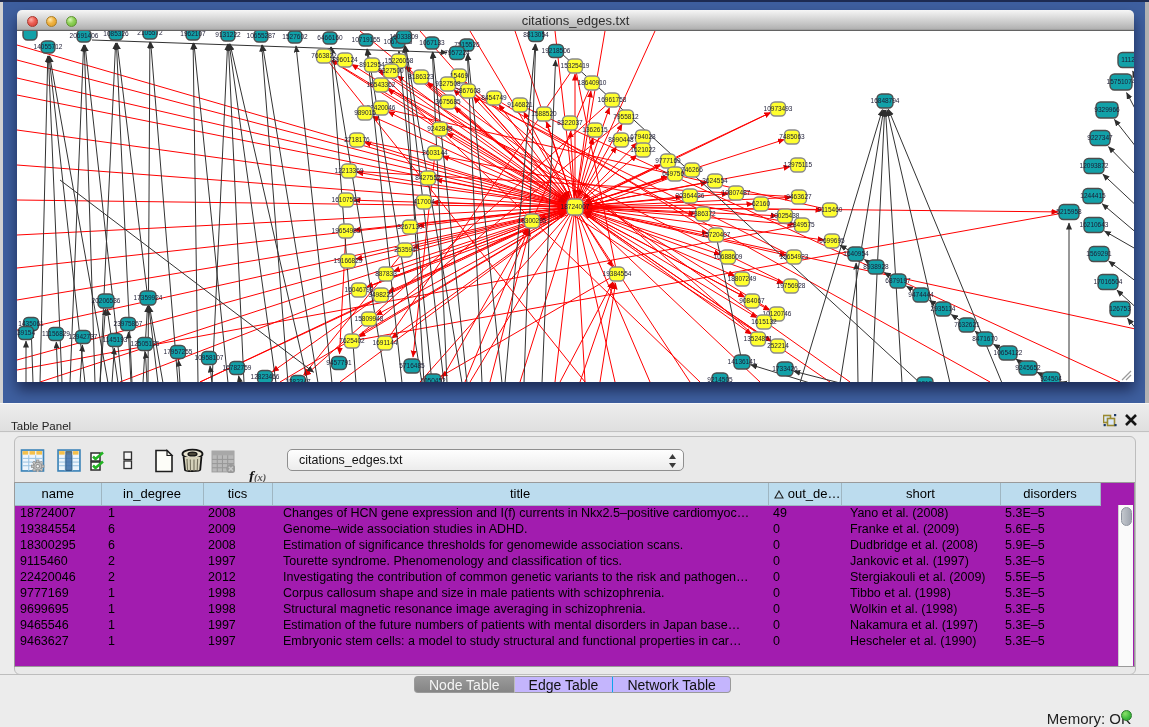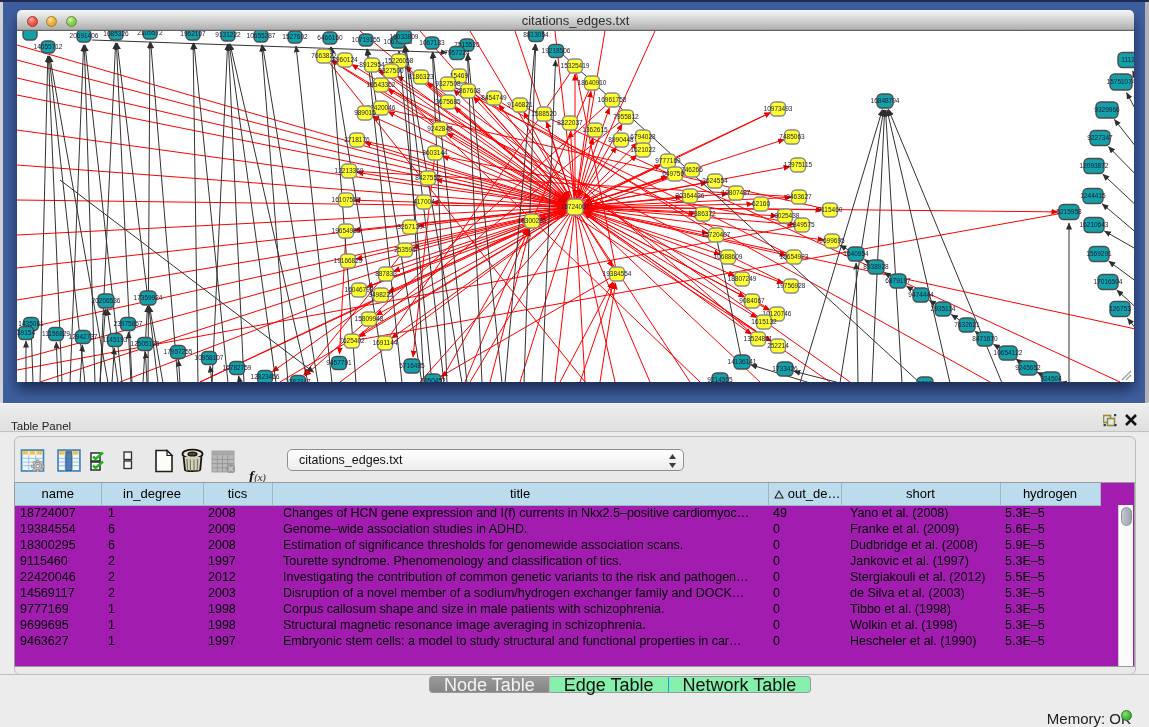--- a/index.html
+++ b/index.html
@@ -22,22 +22,22 @@
 #card{position:absolute;left:14px;top:3px;width:1122px;height:239px;background:#e9e9e9;border:1px solid #bdbdbd;border-radius:6px}
 .ti{position:absolute;top:16px}
 #dd{position:absolute;left:287px;top:16px;width:397px;height:22px;border:1px solid #8f8f8f;border-radius:5px;background:linear-gradient(#fefefe,#ececec);font-size:12.5px;color:#111;line-height:21px;padding-left:11px}
 #dda{position:absolute;right:6px;top:3px}
 #tablewrap{position:absolute;left:14px;top:49px;width:1121px;height:185px;background:#a21caf;border:1px solid #9a9a9a;overflow:hidden}
 table{border-collapse:collapse;table-layout:fixed;font-size:12.5px;color:#000}
 th{background:#bcdcee;border-right:1px solid #9fb6c2;border-bottom:1px solid #9fb6c2;font-weight:normal;height:22px;font-size:13px;overflow:hidden;white-space:nowrap}
 td{height:16px;padding:0 0 0 5px;} td:nth-child(2){padding-left:7px}td:nth-child(4){padding-left:11px}td:nth-child(6){padding-left:9px}
 #vsb{position:absolute;right:1px;top:22px;width:15px;height:162px;background:#fafafa;border-left:1px solid #d0d0d0}
 #vthumb{position:absolute;left:2px;top:2px;width:11px;height:19px;border-radius:6px;background:linear-gradient(90deg,#c3c7cd,#9ea4ae);border:1px solid #8d939e}
-#tabs{position:absolute;left:429px;top:676px;height:32px;font-size:18px;line-height:16px;color:#111}
-.tab{float:left;height:17px;padding:0 14px;background:#86efac;border-top:1px solid #9a9a9a;border-bottom:1px solid #9a9a9a}
+#tabs{position:absolute;left:414px;top:676px;height:32px;font-size:14px;line-height:16px;color:#111}
+.tab{float:left;height:17px;padding:0 14px;background:#c4b5fd;border-top:1px solid #9a9a9a;border-bottom:1px solid #9a9a9a}
 #tab1{border-left:1px solid #9a9a9a;border-radius:4px 0 0 4px;background:linear-gradient(#9a9a9a,#858585);color:#f4f4f4}
 #tab2{border-left:1px solid #bbb}
 #tab3{border-left:1px solid #0ea5e9;border-right:1px solid #9a9a9a;border-radius:0 4px 4px 0}
 #mem{position:absolute;right:18px;top:710px;font-size:15px;color:#222}
 #memdot{position:absolute;right:17px;top:710px;width:11px;height:11px;border-radius:50%;background:radial-gradient(circle at 35% 30%,#8ae06a,#3db83d 60%,#2e9a2e);border:1px solid #2a7a2a}
 #hline{position:absolute;left:0;top:674px;width:1149px;height:1px;background:#bdbdbd}
 </style></head>
 <body>
 <div id="top">
     <div id="topline"></div>
@@ -712,21 +712,21 @@
    <thead>
           <tr>
             <th>name</th>
             <th>in_degree</th>
             <th>tics</th>
             <th>title</th>
             <th style="text-align:right;padding-left:4px"><svg width="10" height="9" viewBox="0 0 10 9" style="vertical-align:-1px">
                 <path d="M5 1 L9 8 L1 8 Z" fill="none" stroke="#222" stroke-width="1.1"></path>
               </svg> out_de…</th>
             <th>short</th>
-            <th>hydrogen</th>
+            <th>disorders</th>
           </tr>
         </thead>
    <tbody>
 <tr>
             <td>18724007</td>
             <td>1</td>
             <td>2008</td>
             <td>Changes of HCN gene expression and I(f) currents in Nkx2.5–positive cardiomyoc…</td>
             <td>49</td>
             <td>Yano et al. (2008)</td>
@@ -758,48 +758,48 @@
             <td>0</td>
             <td>Jankovic et al. (1997)</td>
             <td>5.3E–5</td>
           </tr>
 <tr>
             <td>22420046</td>
             <td>2</td>
             <td>2012</td>
             <td>Investigating the contribution of common genetic variants to the risk and pathogen…</td>
             <td>0</td>
-            <td>Stergiakouli et al. (2012)</td>
+            <td>Stergiakouli et al. (2009)</td>
             <td>5.5E–5</td>
-          </tr>
-<tr>
-            <td>14569117</td>
-            <td>2</td>
-            <td>2003</td>
-            <td>Disruption of a novel member of a sodium/hydrogen exchanger family and DOCK…</td>
-            <td>0</td>
-            <td>de Silva et al. (2003)</td>
-            <td>5.3E–5</td>
           </tr>
 <tr>
             <td>9777169</td>
             <td>1</td>
             <td>1998</td>
             <td>Corpus callosum shape and size in male patients with schizophrenia.</td>
             <td>0</td>
             <td>Tibbo et al. (1998)</td>
             <td>5.3E–5</td>
           </tr>
 <tr>
             <td>9699695</td>
             <td>1</td>
             <td>1998</td>
             <td>Structural magnetic resonance image averaging in schizophrenia.</td>
             <td>0</td>
             <td>Wolkin et al. (1998)</td>
+            <td>5.3E–5</td>
+          </tr>
+<tr>
+            <td>9465546</td>
+            <td>1</td>
+            <td>1997</td>
+            <td>Estimation of the future numbers of patients with mental disorders in Japan base…</td>
+            <td>0</td>
+            <td>Nakamura et al. (1997)</td>
             <td>5.3E–5</td>
           </tr>
 <tr>
             <td>9463627</td>
             <td>1</td>
             <td>1997</td>
             <td>Embryonic stem cells: a model to study structural and functional properties in car…</td>
             <td>0</td>
             <td>Hescheler et al. (1990)</td>
             <td>5.3E–5</td>

